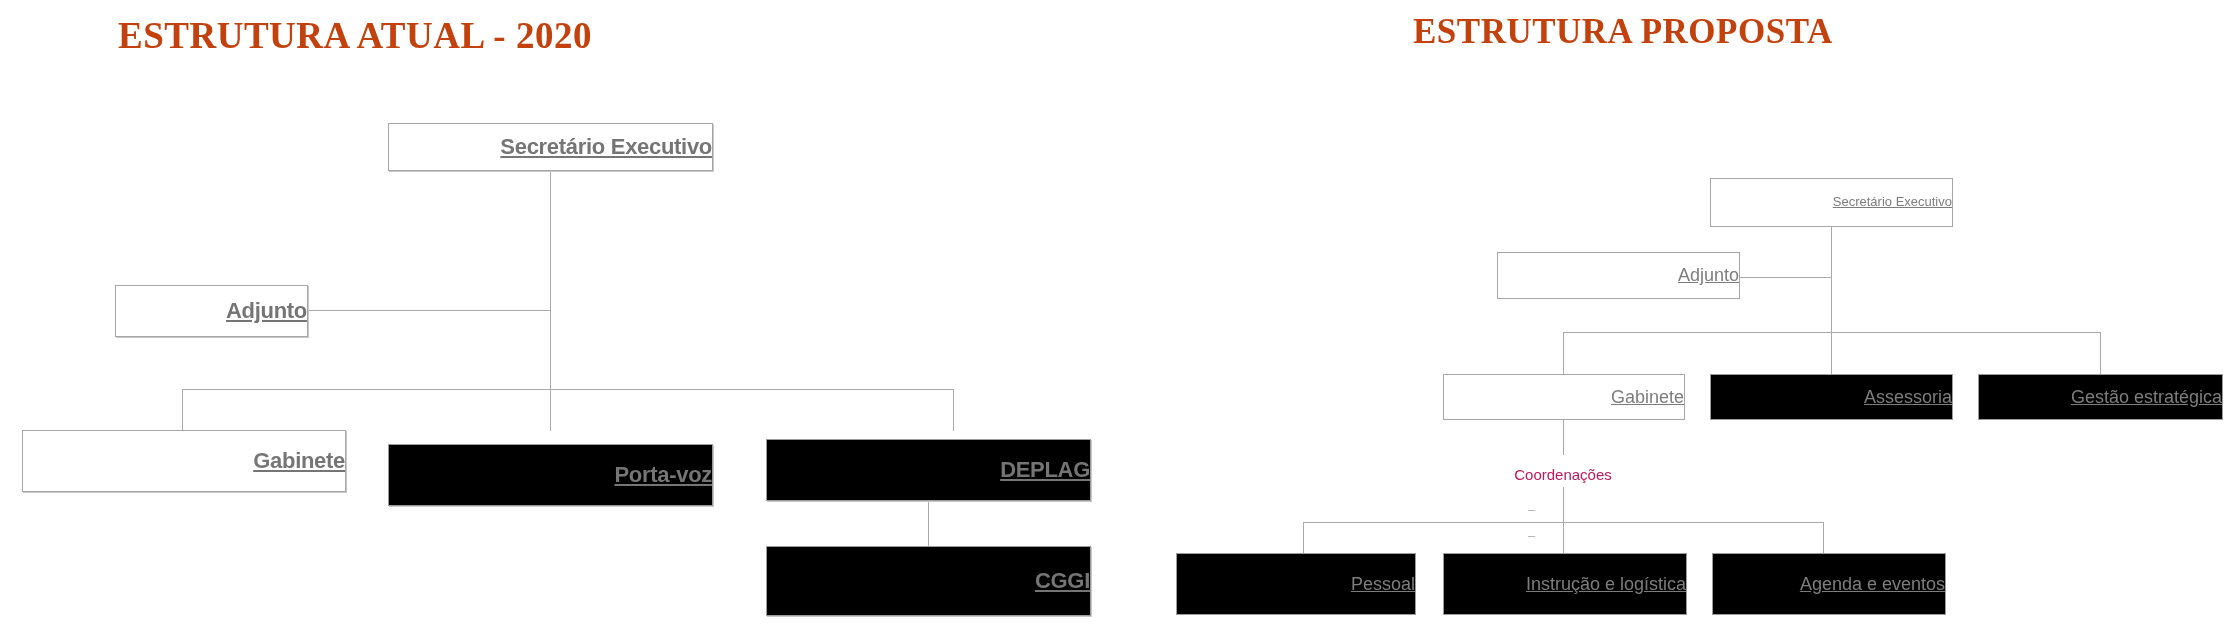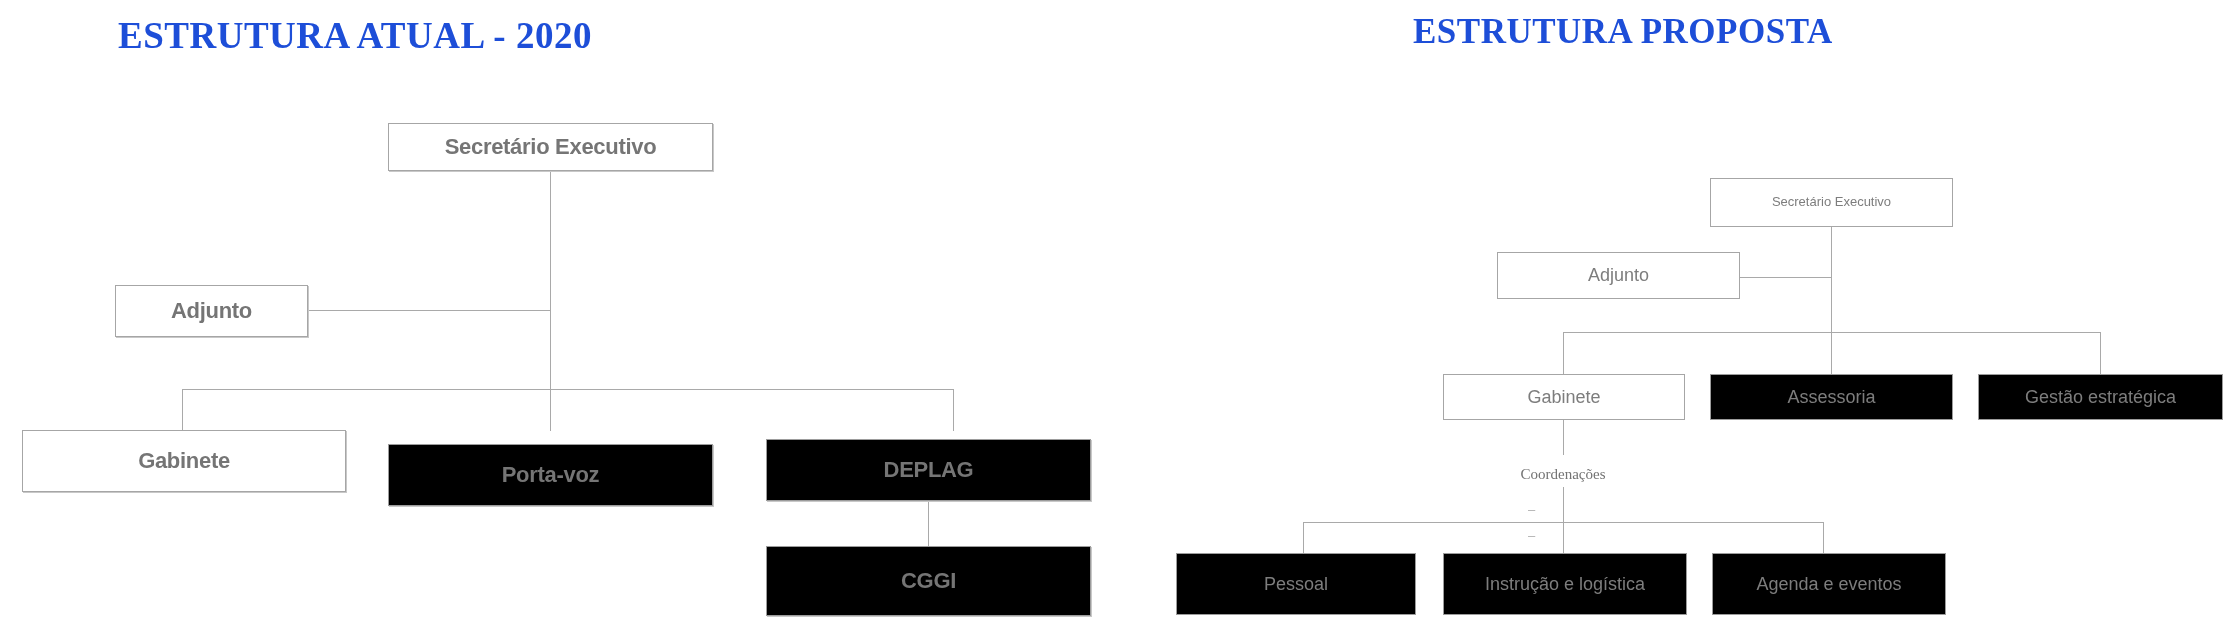--- a/index.html
+++ b/index.html
@@ -17,38 +17,39 @@
   .canvas {
     position: absolute;
     left: 0; top: 0;
     width: 2230px;
     height: 632px;
   }
   .title {
     position: absolute;
     font-family: "Liberation Serif", serif;
     font-weight: bold;
-    color: #1d4ed8;
+    color: #c2410c;
     white-space: nowrap;
     letter-spacing: 0.5px;
   }
   #title-left  { left: 118px; top: 14px;  font-size: 37px; }
   #title-right { left: 1413px; top: 12px; font-size: 35px; }
 
   .node {
     position: absolute;
     box-sizing: border-box;
     display: flex;
     align-items: center;
-    justify-content: center;
+    justify-content: flex-end;
     text-align: center;
     color: #767676;
     background: #ffffff;
     border: 1px solid #a6a6a6;
     line-height: 1.15;
+    text-decoration: underline;
   }
   .node.filled { background: #000000; border: 1px solid #9c9c9c; }
 
   
   .chart-left .node {
     font-family: "Liberation Sans", sans-serif;
     font-weight: bold;
     font-size: 22px;
     letter-spacing: -0.3px;
     color: #757575;
@@ -65,23 +66,23 @@
 
   .conn {
     position: absolute;
     background: #a9a9a9;
   }
   .conn.h { height: 1px; }
   .conn.v { width: 1px; }
 
   .plain-label {
     position: absolute;
-    color: #737373;
+    color: #be185d;
     font-size: 15px;
-    font-family: Liberation Serif, serif;
+    font-family: Liberation Sans, sans-serif;
     white-space: nowrap;
     text-align: center;
   }
   .tick-dash {
     position: absolute;
     color: #b0b0b0;
     font-size: 13px;
     font-family: "Liberation Sans", sans-serif;
   }
 </style>

